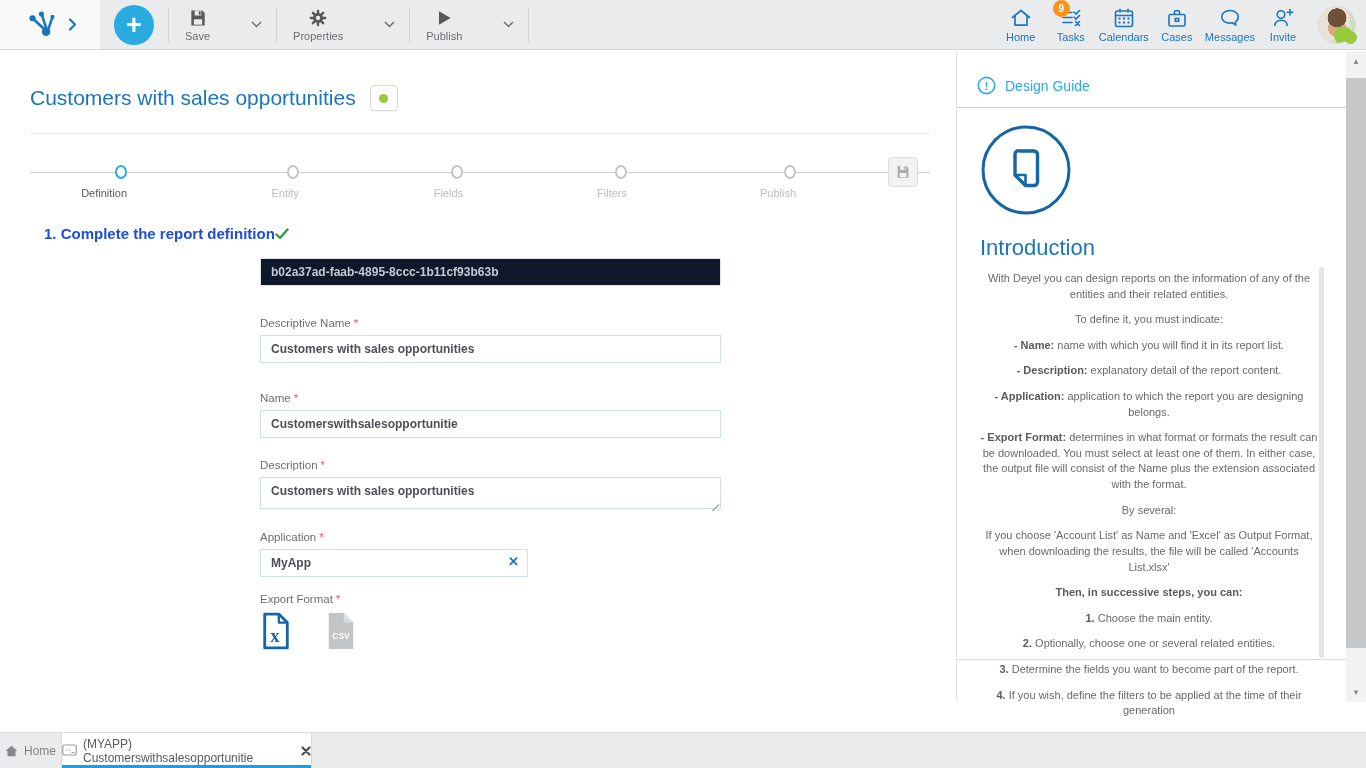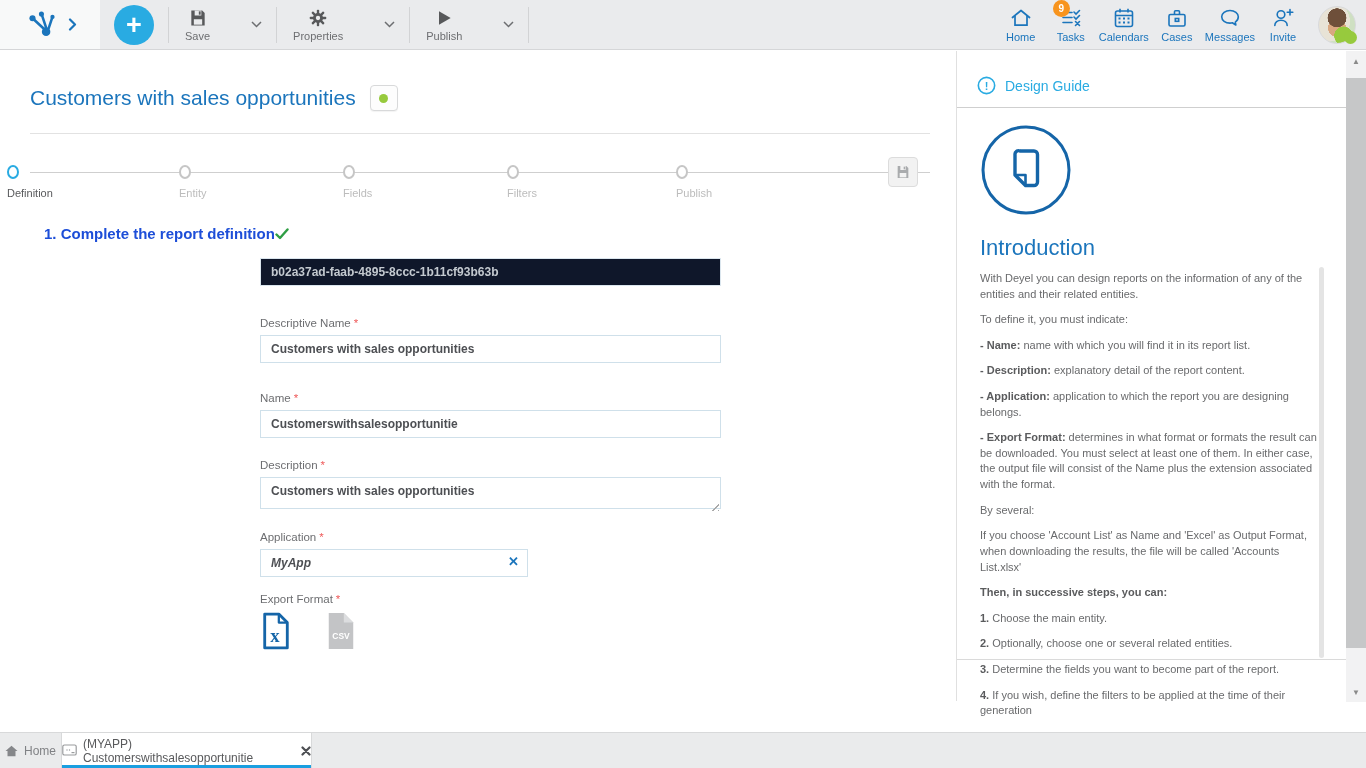--- a/index.html
+++ b/index.html
@@ -45,21 +45,21 @@
   .status-badge { width:28px; height:26px; border:1px solid #d8d9da; border-radius:4px; background:#fdfdfd;
                   display:flex; align-items:center; justify-content:center; cursor:pointer;
                   box-shadow:0 1px 1px rgba(0,0,0,.05); }
   .status-badge .dot { width:9px; height:9px; border-radius:50%; background:#97ca3d; }
   .title-divider { position:absolute; left:30px; top:133px; width:900px; height:1px; background:#e2e2e2; }
 
   
   .stepper { position:absolute; left:30px; top:155px; width:900px; height:52px; }
   .stepper-line { position:absolute; left:0; top:17px; width:900px; height:1px; background:#cfcfcf; }
   .step { position:absolute; top:10px; width:120px; margin-left:-60px; display:flex;
-          flex-direction:column; align-items:flex-start; cursor:pointer; }
+          flex-direction:column; align-items:flex-end; cursor:pointer; }
   .step-dot { width:12px; height:14px; border-radius:50%; background:#fff; border:2px solid #c6c6c6; }
   .step.active .step-dot { border-color:#29abe2; }
   .step-label { margin-top:8px; font-size:11px; color:#bcbcbc; }
   .step.active .step-label { color:#58595b; }
   .step-save-btn { position:absolute; right:12px; top:2px; width:30px; height:30px; border-radius:4px;
                    background:#f2f2f2; border:1px solid #dcdcdc; display:flex; align-items:center;
                    justify-content:center; cursor:pointer; }
 
   .section-title { position:absolute; left:44px; top:225px; font-size:15px; font-weight:bold;
                    color:#1d4ed8; display:flex; align-items:center; }
@@ -72,37 +72,37 @@
              font-family:inherit; font-size:12px; font-weight:bold; color:#4d4f53; outline:none; }
   .f-input:disabled, .f-input.readonly { background:#0f172a; border-color:#dbe6ee; color:#c3c9cf;
              -webkit-text-fill-color:#c3c9cf; }
   .f-textarea { width:100%; height:32px; border:1px solid #cfe0ea; background:#fff; padding:6px 10px 0;
                 font-family:inherit; font-size:12px; font-weight:bold; color:#4d4f53; resize:none;
                 outline:none; overflow:hidden; }
   .grip { position:absolute; right:2px; bottom:2px; width:9px; height:9px;
           background:repeating-linear-gradient(-45deg,#a9a9a9 0 1px,transparent 1px 4px);
           clip-path:polygon(100% 0,100% 100%,0 100%); }
   .combo { position:relative; width:268px; }
-  .combo .f-input { padding-right:22px;font-style:italic; }
+  .combo .f-input { padding-right:22px; }
   .clear-x { position:absolute; right:9px; top:6px; background:none; border:none; color:#1b75bc;
              font-size:13px; font-weight:bold; cursor:pointer; line-height:1; }
   .export-row { display:flex; gap:33px; align-items:flex-start; }
   .export-opt { background:none; border:none; cursor:pointer; padding:0; }
 
   
   .guide-vdivider { position:absolute; left:956px; top:51px; width:1px; height:650px; background:#e0e0e0; }
   .guide-header { position:absolute; left:977px; top:76px; display:flex; align-items:center; gap:9px;
                   color:#29abe2; font-size:14px; cursor:pointer; background:none; border:none;
                   font-family:inherit; }
   .guide-hdivider { position:absolute; left:957px; top:107px; width:389px; height:1px; background:#cfcfcf; }
   .guide-icon-wrap { position:absolute; left:980px; top:124px; }
   .guide-heading { position:absolute; left:980px; top:235px; font-size:22px; font-weight:400; color:#1b75bc; }
   .guide-body { position:absolute; left:980px; top:271px; width:338px; font-size:11px; line-height:1.42;
                 color:#696a6c; }
-  .guide-body p { margin:0 0 10px; }
+  .guide-body p { margin:0 0 10px;text-align:center; }
   .guide-body strong { color:#5a5b5d; }
   .guide-scroll { position:absolute; left:1319px; top:267px; width:5px; height:391px; background:#e4e4e4;
                   border-radius:3px; cursor:pointer; }
   .guide-bdivider { position:absolute; left:957px; top:659px; width:389px; height:1px; background:#dadada; }
 
   
   .v-scrollbar { position:absolute; left:1346px; top:51px; width:20px; height:651px; background:#f2f2f3; }
   .sb-arrow { position:absolute; left:0; width:20px; height:20px; background:#f2f2f3; border:none;
               color:#8a8a8a; font-size:8px; cursor:pointer; padding:0; }
   .sb-up { top:0; } .sb-down { bottom:0; }

